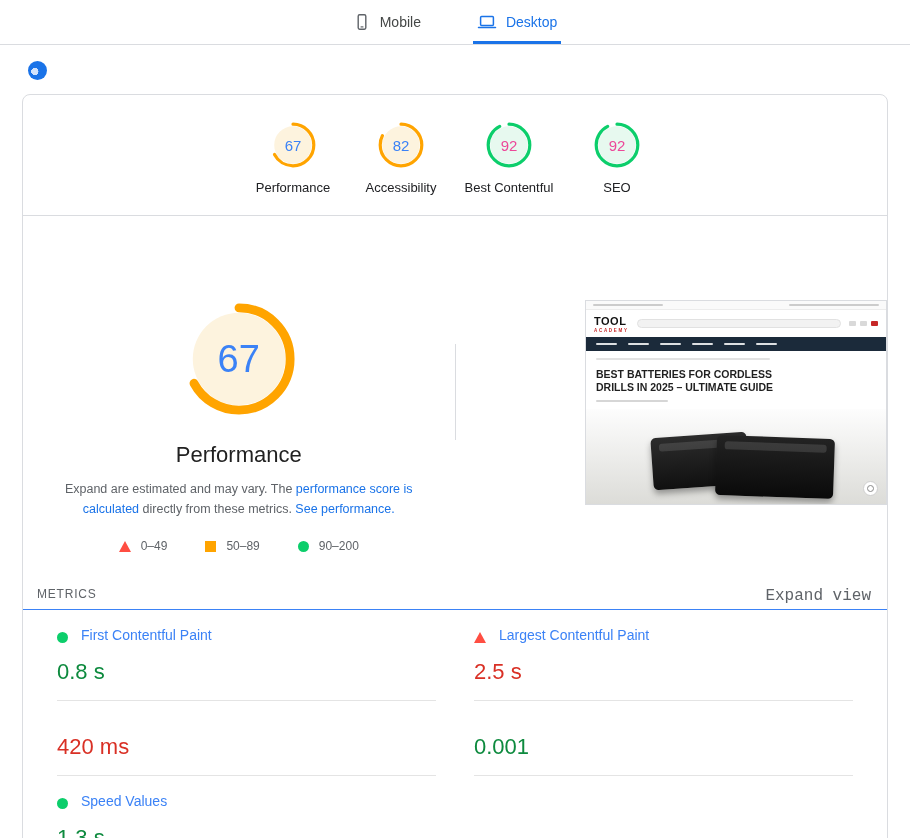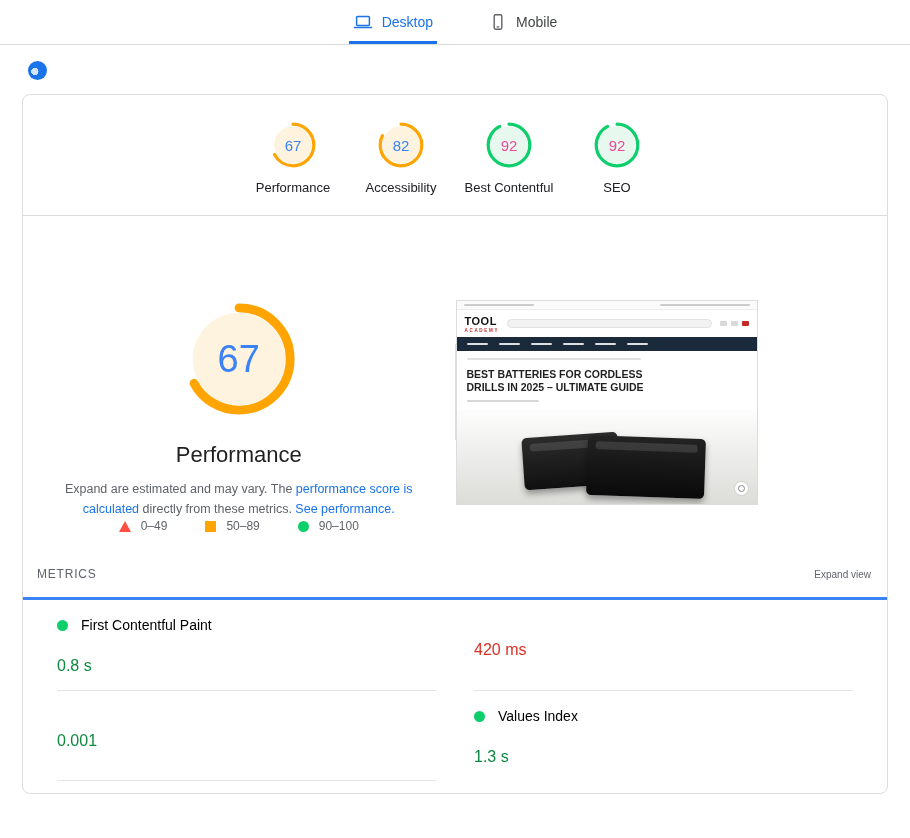--- a/index.html
+++ b/index.html
@@ -36,44 +36,44 @@
   .gauge.small .num{font-size:15px}
   .gauge.big{width:118px;height:118px}
   .gauge.big .num{font-size:38px}
   .gauge.good .base{fill:#e7f9ef}   .gauge.good .arc{stroke:#0cce6b}   .gauge.good .num{color:#ec4899}
   .gauge.average .base{fill:#fdf3de}.gauge.average .arc{stroke:#ffa400}.gauge.average .num{color:#3b82f6}
 
   
   .main-split{display:flex;align-items:flex-start;padding-top:84px}
   .gauge-panel{flex:1;display:flex;flex-direction:column;align-items:center;padding-bottom:24px}
   .vdivider{width:1px;background:#dadce0;height:96px;margin-top:44px}
-  .thumb-panel{flex:1;display:flex;justify-content:flex-start}
+  .thumb-panel{flex:1;display:flex;justify-content:flex-end}
   .perf-title{font-size:22px;font-weight:400;color:#212121;margin-top:24px}
   .gauge-desc{margin-top:11px;font-size:12.5px;color:#5f6368;text-align:center;max-width:382px;line-height:1.6}
   .gauge-desc a{color:#1a73e8;text-decoration:none;cursor:pointer}
-  .legend{display:flex;gap:38px;}
+  .legend{display:flex;gap:38px;margin-top:20px}
   .legend-item{display:flex;align-items:center;gap:10px;font-size:12px;color:#5f6368}
 
   
   .shape{display:inline-block;flex:none}
   .shape.good{width:11px;height:11px;border-radius:50%;background:#0cce6b}
   .shape.average{width:11px;height:11px;background:#ffa400}
   .shape.poor{width:0;height:0;border-left:6.5px solid transparent;border-right:6.5px solid transparent;
               border-bottom:11px solid #ff4e42}
 
   
-  .metrics-header{display:flex;justify-content:space-between;align-items:center;
-                  padding:10px 16px 16px 14px;border-bottom:3px solid #3b82f6}
+  .metrics-header{display:flex;justify-content:space-between;align-items:flex-start;
+                  padding:10px 16px 4px 14px;border-bottom:1px solid #3b82f6}
   .metrics-title{font-size:12px;letter-spacing:.8px;color:#5f6368;font-weight:500}
-  .expand-btn{font-size:10px;color:#5f6368;background:none;border:none;cursor:pointer;font-family:Liberation Sans, sans-serif}
+  .expand-btn{font-size:16px;color:#5f6368;background:none;border:none;cursor:pointer;font-family:Liberation Mono, monospace}
   .metrics-grid{display:grid;grid-template-columns:1fr 1fr;column-gap:38px;padding:0 34px;margin-bottom:12px}
   .metric{padding:17px 0 15px;border-bottom:1px solid #e4e4e4}
   .metric.no-border{border-bottom:none}
-  .metric-head{display:flex;align-items:center;gap:13px;font-size:14px;color:#000000}
-  .metric-value{margin-top:24px;font-size:16px}
+  .metric-head{display:flex;align-items:flex-end;gap:13px;font-size:14px;color:#3b82f6}
+  .metric-value{margin-top:16px;font-size:22px}
   .metric.good .metric-value{color:#0d8a3e}
   .metric.poor .metric-value{color:#d93025}
 
   
   .thumb{width:302px;border:1px solid #dadce0;background:#fff;cursor:pointer}
   .thumb-topbar{height:9px;background:#fafafa;border-bottom:1px solid #ececec;display:flex;align-items:center;
                 justify-content:space-between;padding:0 7px}
   .tbar{height:2px;background:#cccccc;border-radius:1px}
   .thumb-header{display:flex;align-items:center;padding:5px 8px 4px}
   .logo{line-height:1.15}
@@ -97,38 +97,38 @@
   .thumb-zoom{position:absolute;right:8px;bottom:8px;width:15px;height:15px;border-radius:50%;background:#fff;
               border:1px solid #cfcfcf;display:flex;align-items:center;justify-content:center}
   .thumb-zoom::after{content:"";width:5px;height:5px;border:1.2px solid #8a8a8a;border-radius:50%}
 </style>
 </head>
 <body>
 
 <div class="page">
 
   <div class="tabbar">
+    <div class="tab">
+      <span>
+        <svg width="18" height="18" viewBox="0 0 18 18" fill="none">
+          <rect x="5.2" y="1.8" width="7.6" height="14.4" rx="1.4" stroke="#5f6368" stroke-width="1.4"></rect>
+          <line x1="7.6" y1="13.9" x2="10.4" y2="13.9" stroke="#5f6368" stroke-width="1.2"></line>
+        </svg>
+      </span>
+      <span>Mobile</span>
+    </div>
     <div class="tab active">
       <span>
         <svg width="20" height="18" viewBox="0 0 20 18" fill="none">
           <rect x="3.6" y="3.6" width="12.8" height="8.8" rx="1" stroke="#1a73e8" stroke-width="1.5"></rect>
           <path d="M1.5 14.6h17" stroke="#1a73e8" stroke-width="1.5" stroke-linecap="round"></path>
         </svg>
       </span>
       <span>Desktop</span>
     </div>
-    <div class="tab">
-      <span>
-        <svg width="18" height="18" viewBox="0 0 18 18" fill="none">
-          <rect x="5.2" y="1.8" width="7.6" height="14.4" rx="1.4" stroke="#5f6368" stroke-width="1.4"></rect>
-          <line x1="7.6" y1="13.9" x2="10.4" y2="13.9" stroke="#5f6368" stroke-width="1.2"></line>
-        </svg>
-      </span>
-      <span>Mobile</span>
-    </div>
   </div>
 
   <div class="diagnose-row">
     <span class="insights-icon"></span>
   </div>
 
   <div class="card">
 
     <div class="scores-row">
       <div class="score-item">
@@ -188,21 +188,21 @@
           <div class="legend-item">
             <span class="shape poor"></span>
             <span>0–49</span>
           </div>
           <div class="legend-item">
             <span class="shape average"></span>
             <span>50–89</span>
           </div>
           <div class="legend-item">
             <span class="shape good"></span>
-            <span>90–100</span>
+            <span>90–200</span>
           </div>
         </div>
       </div>
 
       <div class="vdivider"></div>
 
       <div class="thumb-panel">
         <div class="thumb">
           <div class="thumb-topbar">
             <span class="tbar" style="width:70px"></span>
@@ -247,28 +247,35 @@
 
     <div class="metrics-grid">
       <div class="metric good">
         <div class="metric-head">
           <span class="shape good"></span>
           <span>First Contentful Paint</span>
         </div>
         <div class="metric-value">0.8 s</div>
       </div>
       <div class="metric poor">
+        <div class="metric-head">
+          <span class="shape poor"></span>
+          <span>Largest Contentful Paint</span>
+        </div>
+        <div class="metric-value">2.5 s</div>
+      </div>
+      <div class="metric poor">
         <div class="metric-value">420 ms</div>
       </div>
       <div class="metric good">
         <div class="metric-value">0.001</div>
       </div>
       <div class="metric no-border good">
         <div class="metric-head">
           <span class="shape good"></span>
-          <span>Values Index</span>
+          <span>Speed Values</span>
         </div>
         <div class="metric-value">1.3 s</div>
       </div>
     </div>
 
   </div>
 </div>
 
 </body></html>

